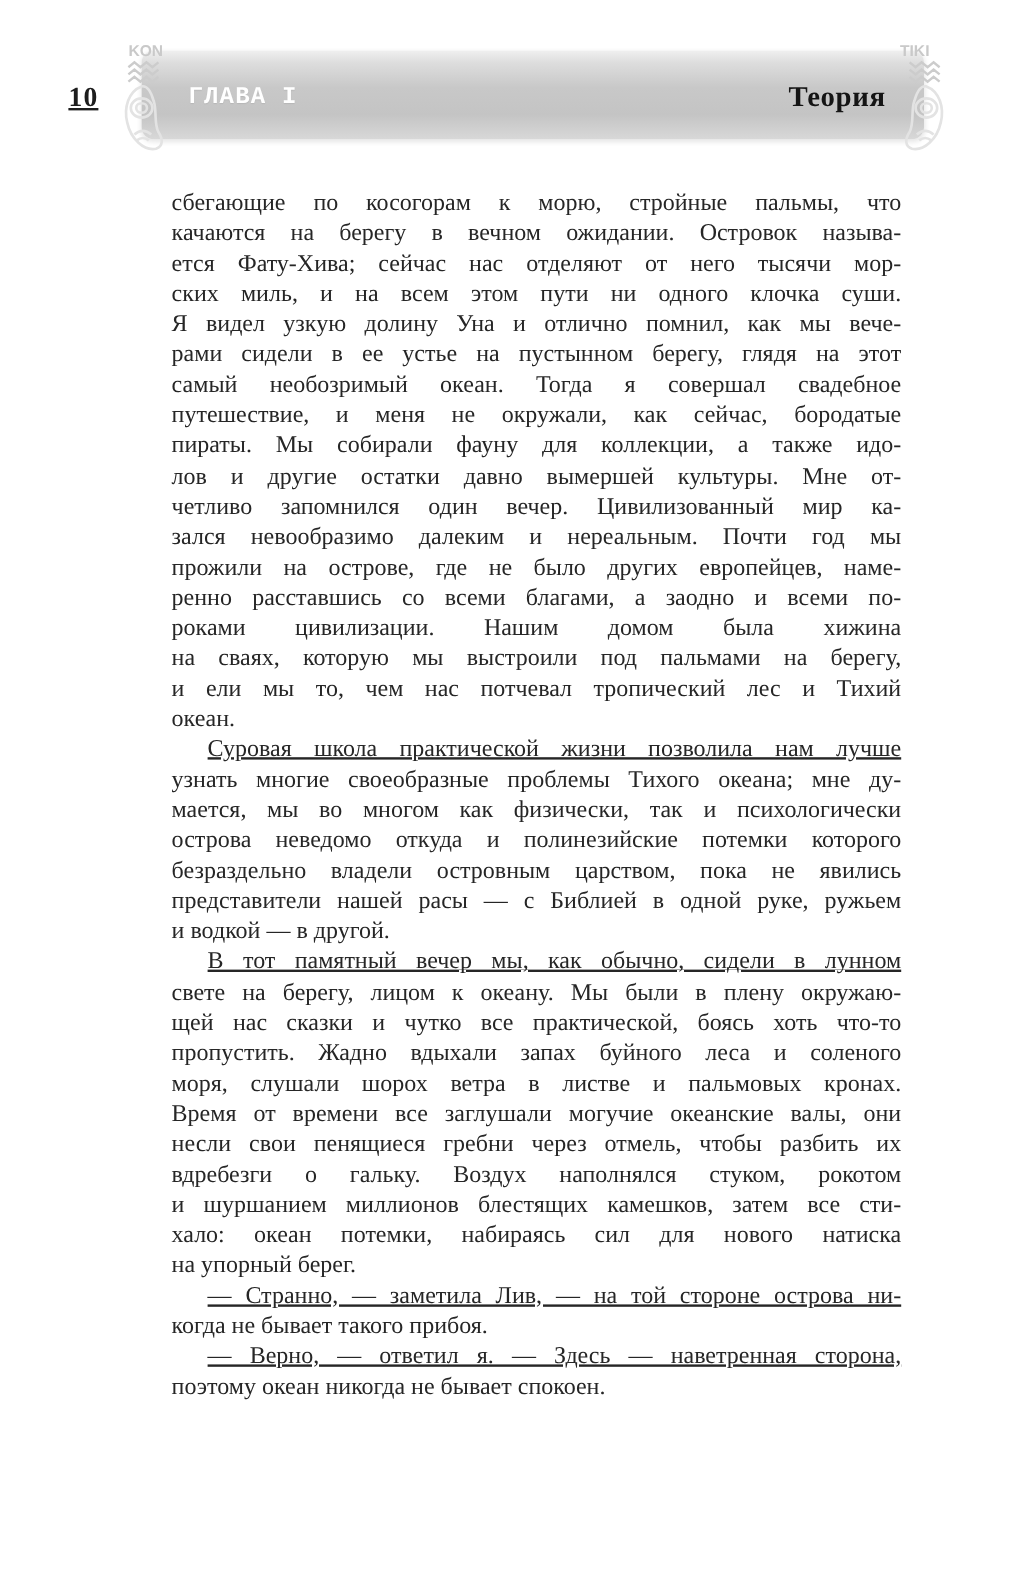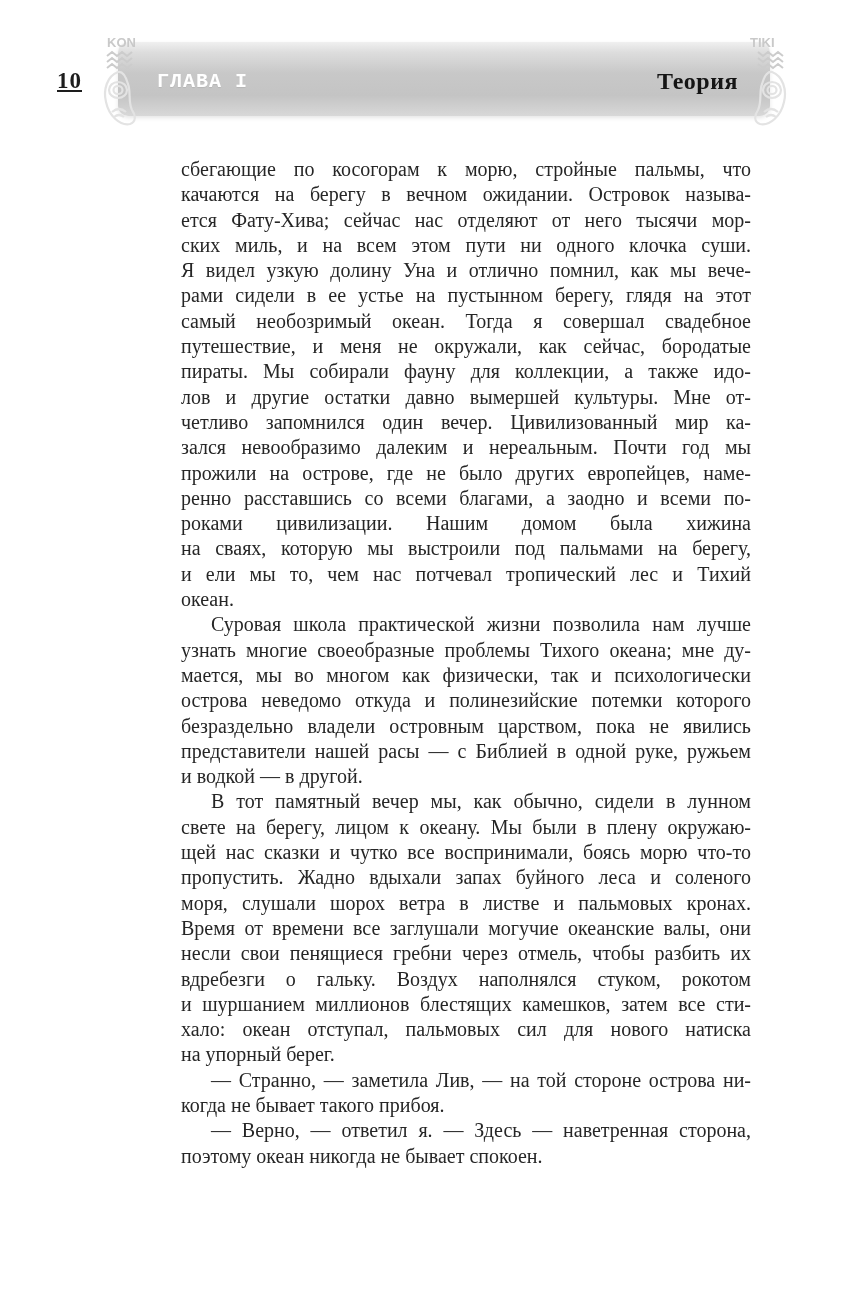--- a/index.html
+++ b/index.html
@@ -83,24 +83,23 @@
     width: 608px;
     color: #262626;
     font-size: 20px;
     line-height: 25.3px;
   }
   .paragraph { margin: 0; }
   .line {
     text-align: justify;
     text-align-last: justify;
     white-space: nowrap;
-    margin-left: 38px;
   }
   .line.last { text-align-last: left; }
-  .line.indent { padding-left: 30px; }
+  .line.indent { padding-left: 30px; text-decoration: underline; }
 </style>
 </head>
 <body>
 
 <div class="page">
 
   <div class="header-bar"></div>
 
   <div class="page-number">10</div>
 
@@ -167,28 +166,28 @@
         <div class="line">узнать многие своеобразные проблемы Тихого океана; мне ду-</div>
         <div class="line">мается, мы во многом как физически, так и психологически</div>
         <div class="line">острова неведомо откуда и полинезийские потемки которого</div>
         <div class="line">безраздельно владели островным царством, пока не явились</div>
         <div class="line">представители нашей расы — с Библией в одной руке, ружьем</div>
         <div class="line last">и водкой — в другой.</div>
       </div>
       <div class="paragraph">
         <div class="line indent">В тот памятный вечер мы, как обычно, сидели в лунном</div>
         <div class="line">свете на берегу, лицом к океану. Мы были в плену окружаю-</div>
-        <div class="line">щей нас сказки и чутко все воспринимали, боясь морю что-то</div>
+        <div class="line">щей нас сказки и чутко все практической, боясь хоть что-то</div>
         <div class="line">пропустить. Жадно вдыхали запах буйного леса и соленого</div>
         <div class="line">моря, слушали шорох ветра в листве и пальмовых кронах.</div>
         <div class="line">Время от времени все заглушали могучие океанские валы, они</div>
         <div class="line">несли свои пенящиеся гребни через отмель, чтобы разбить их</div>
         <div class="line">вдребезги о гальку. Воздух наполнялся стуком, рокотом</div>
         <div class="line">и шуршанием миллионов блестящих камешков, затем все сти-</div>
-        <div class="line">хало: океан отступал, пальмовых сил для нового натиска</div>
+        <div class="line">хало: океан потемки, набираясь сил для нового натиска</div>
         <div class="line last">на упорный берег.</div>
       </div>
       <div class="paragraph">
         <div class="line indent">— Странно, — заметила Лив, — на той стороне острова ни-</div>
         <div class="line last">когда не бывает такого прибоя.</div>
       </div>
       <div class="paragraph">
         <div class="line indent">— Верно, — ответил я. — Здесь — наветренная сторона,</div>
         <div class="line last">поэтому океан никогда не бывает спокоен.</div>
       </div>

